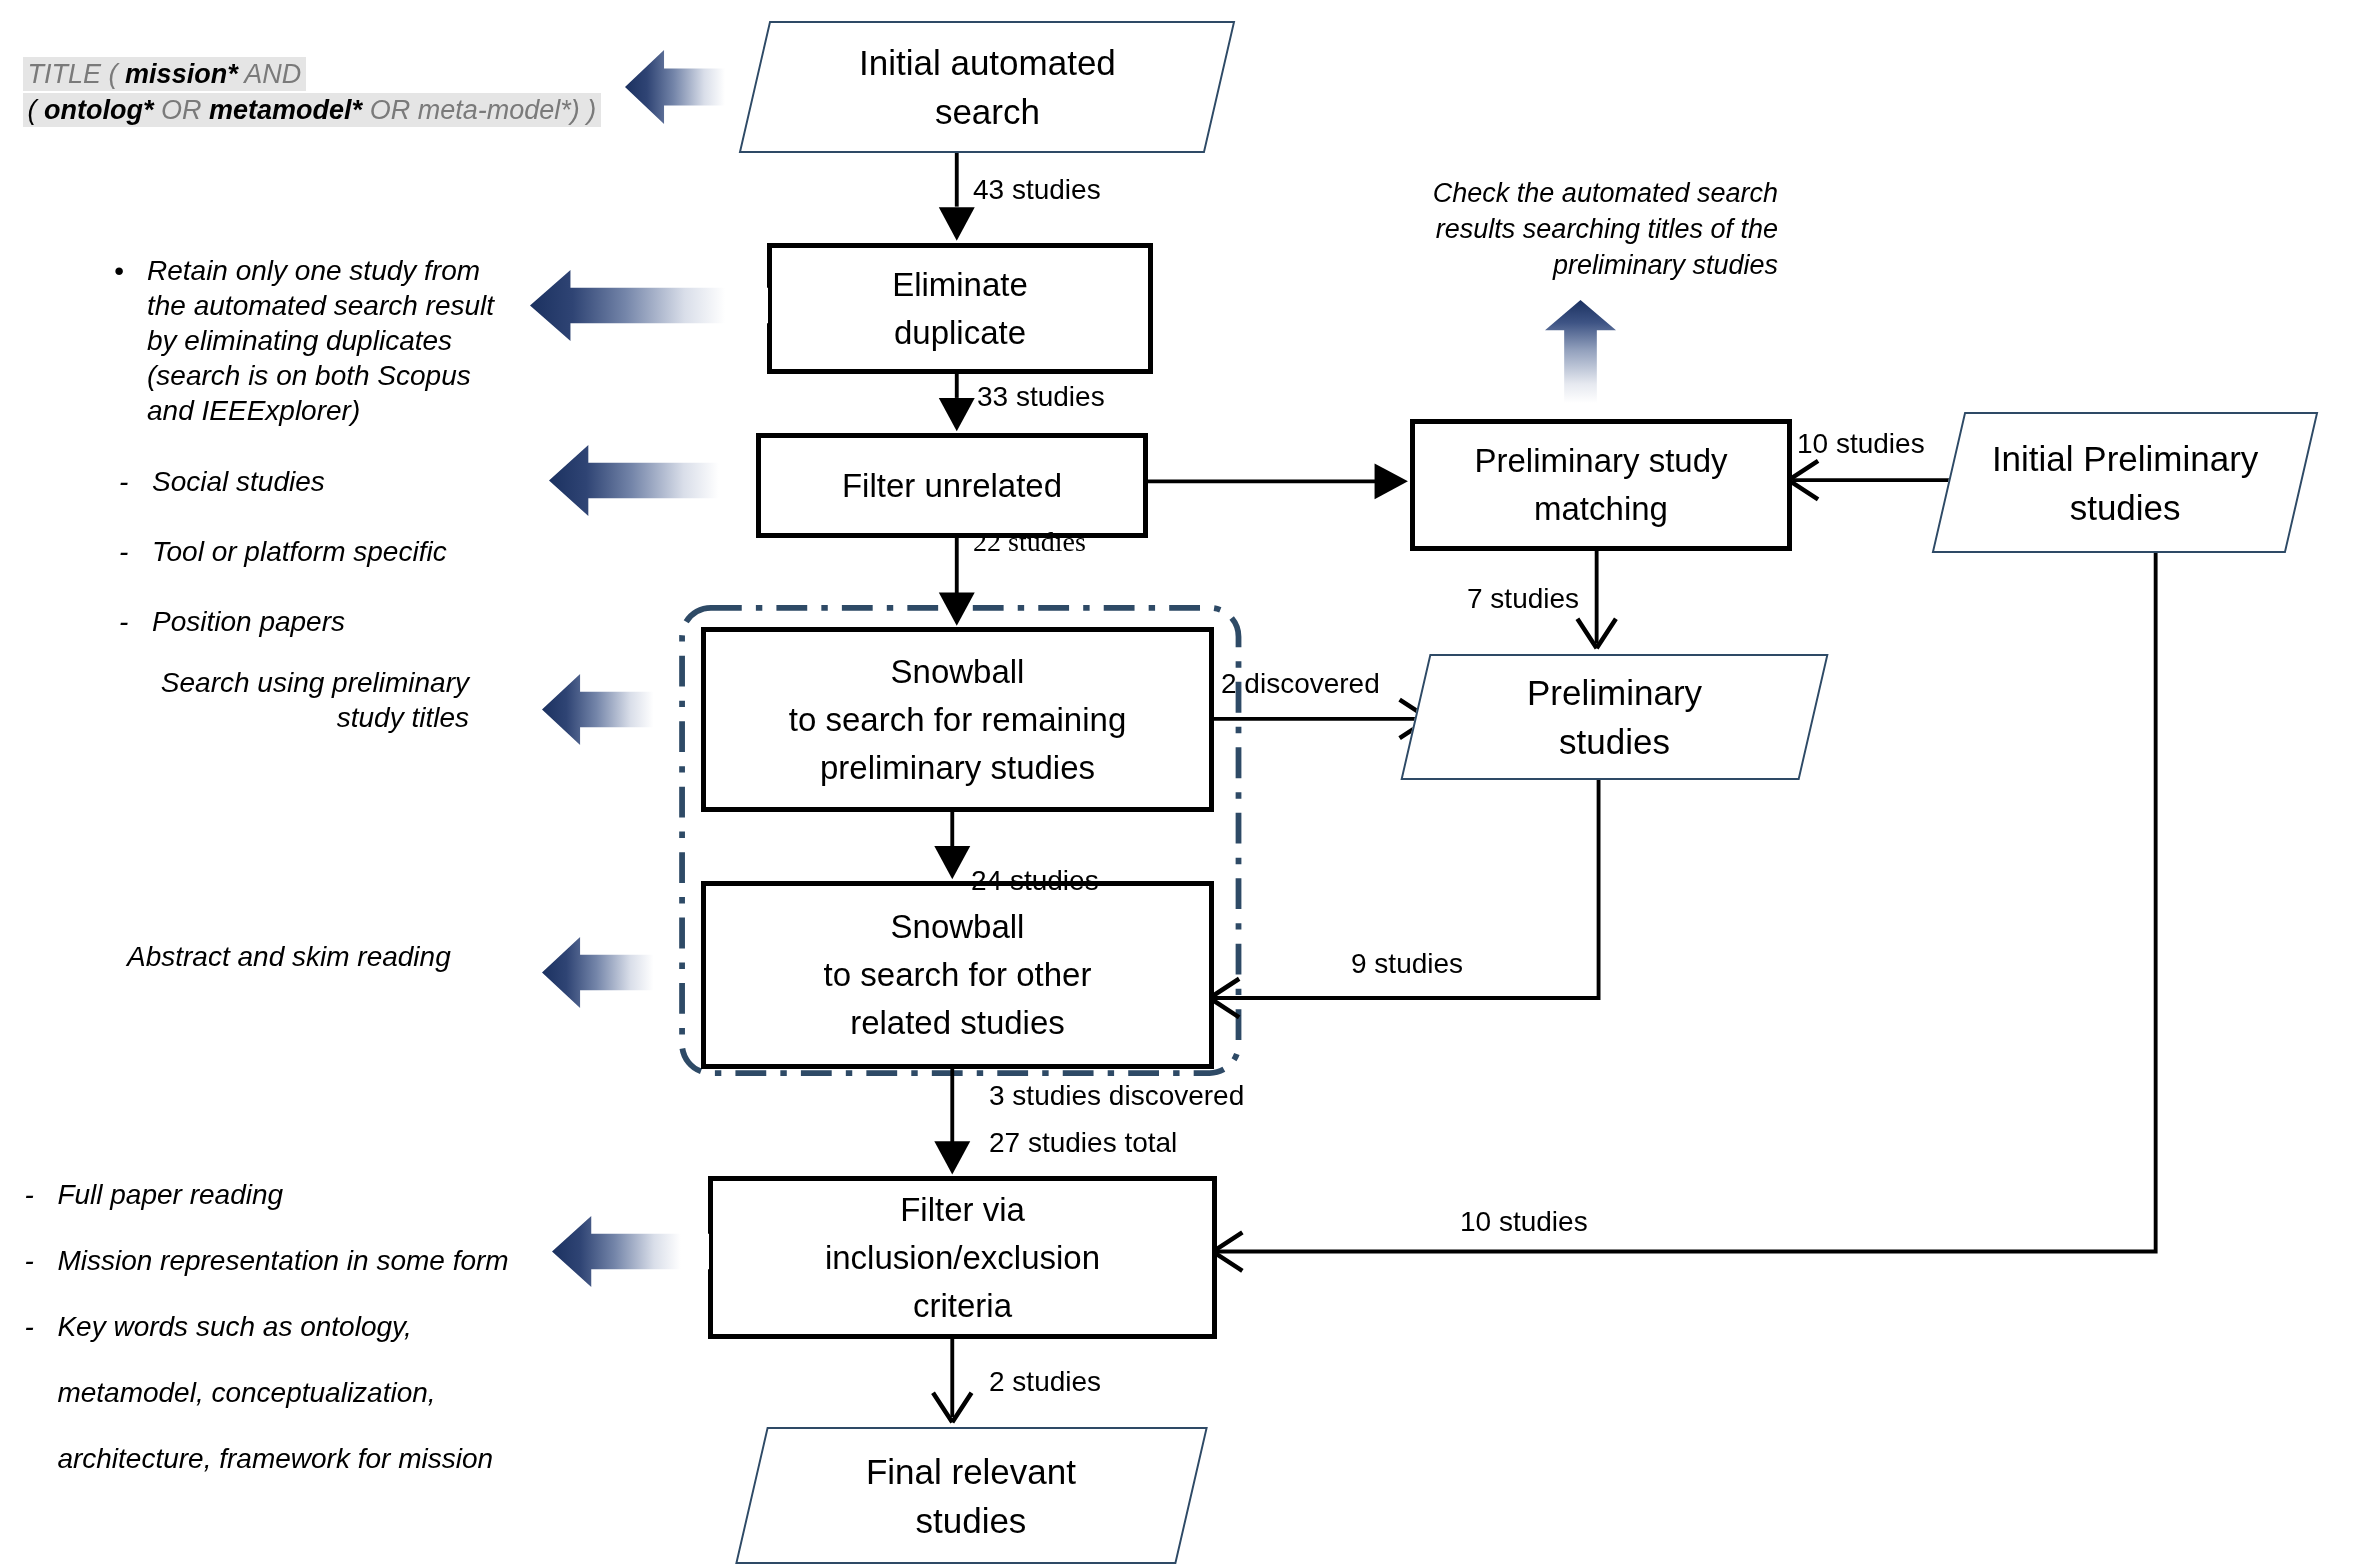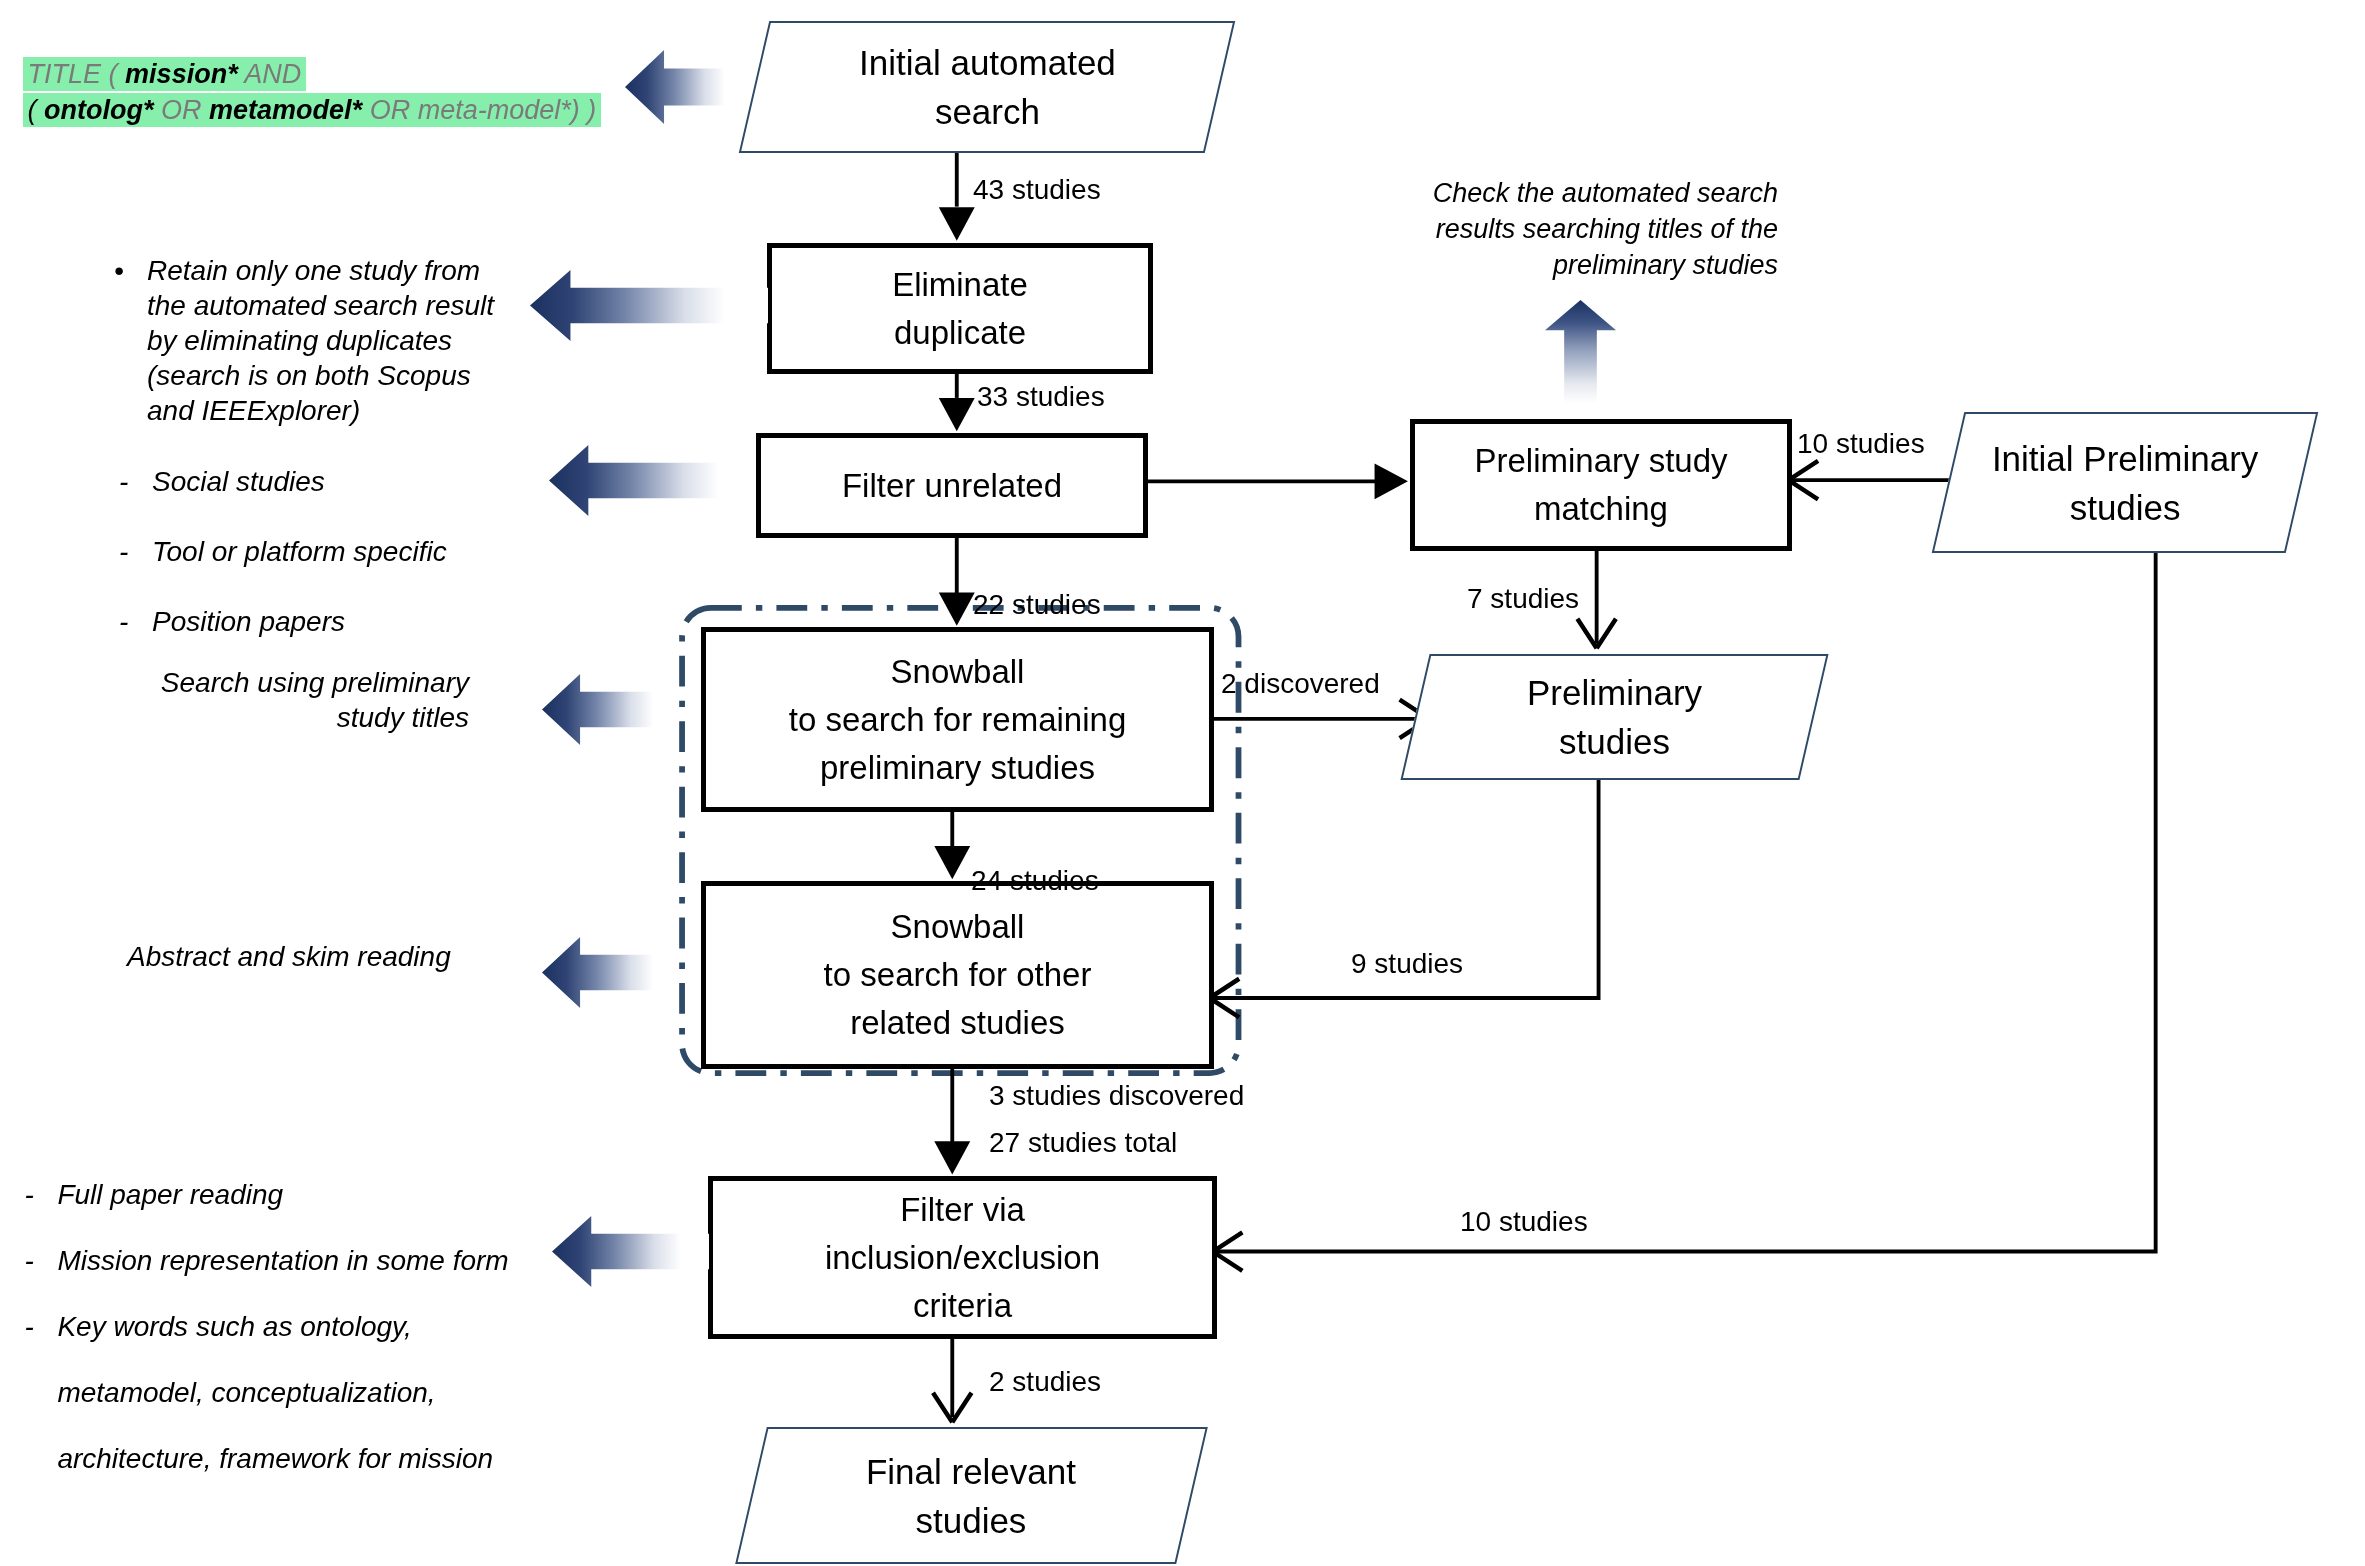--- a/index.html
+++ b/index.html
@@ -20,21 +20,21 @@
   .para-label{font-size:35px;line-height:49px;white-space:pre-line;}
   
   .edge-label{position:absolute;z-index:3;font-size:28px;line-height:31px;white-space:nowrap;}
   
   .annot{position:absolute;z-index:3;font-style:italic;font-size:28px;line-height:35px;white-space:pre-line;}
   .annot.center{text-align:right;}
   .dash-row{display:flex;}
   .dash-col{width:33px;flex:0 0 33px;}
   
   #query-annot{position:absolute;left:22.5px;top:56px;z-index:3;font-style:italic;font-size:27px;line-height:36px;white-space:nowrap;}
-  #query-annot .hl{background:#86efac;padding:1.9px 5.1px;}
+  #query-annot .hl{background:#e5e5e5;padding:1.9px 5.1px;}
   #query-annot .gray{color:#7a7a7a;}
   #query-annot .kw{color:#000;font-weight:bold;}
   
   .garrow{position:absolute;z-index:2;}
   .garrow.left{background:linear-gradient(to right,#1b3160 0%,#2f4474 18%,#7485a9 40%,#d9dee9 65%,#ffffff 82%);}
   .garrow.up{background:linear-gradient(to bottom,#1b3160 0%,#3d5384 20%,#93a1bd 45%,#e6e9f0 75%,#ffffff 92%);}
 </style>
 </head>
 <body>
 
@@ -132,21 +132,21 @@
 studies</div>
   </div>
 
   <div class="node para" style="left:1948px;top:412px;width:350px;height:137px;">
     <div class="unskew para-label">Initial Preliminary
 studies</div>
   </div>
 
   <div class="edge-label" style="left:973px;top:174px;">43 studies</div>
   <div class="edge-label" style="left:977px;top:381px;">33 studies</div>
-  <div class="edge-label" style="left:973px;top:589px;">22 studies</div>
+  <div class="edge-label" style="left:973px;top:526px;font-family:Liberation Serif, serif;">22 studies</div>
   <div class="edge-label" style="left:971px;top:824px;margin-top:41px;">24 studies</div>
   <div class="edge-label" style="left:989px;top:1080px;">3 studies discovered</div>
   <div class="edge-label" style="left:989px;top:1127px;">27 studies total</div>
   <div class="edge-label" style="left:989px;top:1366px;">2 studies</div>
   <div class="edge-label" style="left:1797px;top:428px;">10 studies</div>
   <div class="edge-label" style="left:1467px;top:583px;">7 studies</div>
   <div class="edge-label" style="left:1221px;top:668px;">2 discovered</div>
   <div class="edge-label" style="left:1351px;top:948px;">9 studies</div>
   <div class="edge-label" style="left:1460px;top:1206px;">10 studies</div>
 

